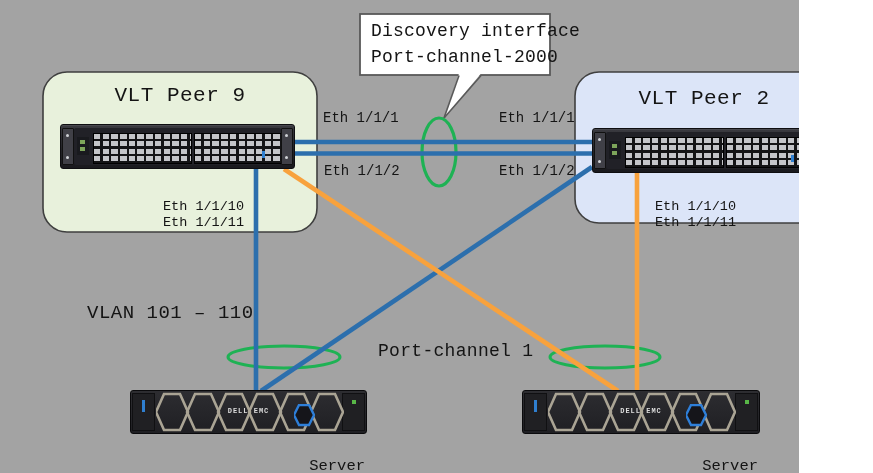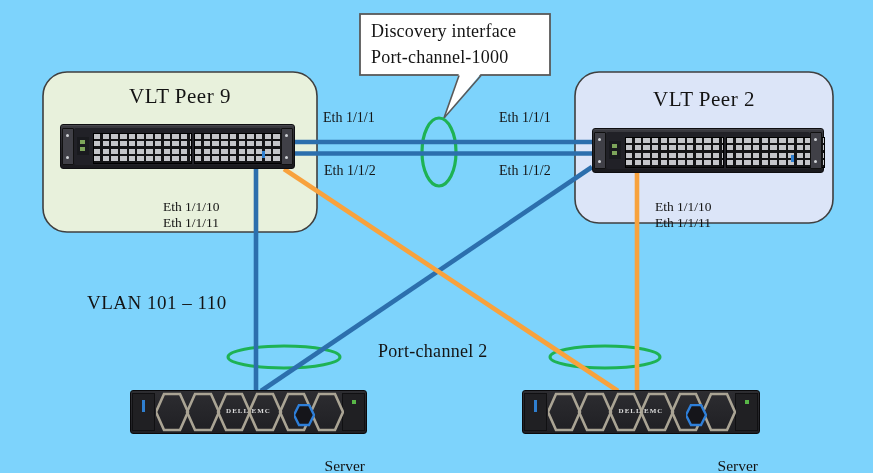--- a/index.html
+++ b/index.html
@@ -1,18 +1,18 @@
 <!DOCTYPE html>
 <html><head>
 <meta charset="utf-8">
 <style>
   html,body{margin:0;padding:0;background:#fff;}
   .stage{
-    position:relative;width:873px;height:473px;background:#7dd3fc;
-    font-family:Liberation Serif, serif;color:#141414;overflow:hidden;
+    position:relative;width:799px;height:473px;background:#a3a3a3;
+    font-family:Liberation Mono, monospace;color:#141414;overflow:hidden;
   }
   svg.wires{position:absolute;left:0;top:0;z-index:1;}
   .lbl{position:absolute;z-index:3;color:#141414;white-space:nowrap;}
   .peer-title{font-size:21px;letter-spacing:.5px;text-align:center;}
   .callout-text{font-size:18px;line-height:26px;letter-spacing:.2px;}
   .eth{font-size:14px;}
   .eth-down{font-size:13.5px;line-height:15.5px;margin-top:25px;}
   .vlan{font-size:19px;letter-spacing:.5px;}
   .pc1{font-size:18px;letter-spacing:.3px;}
   .server-lbl{font-size:15.5px;text-align:right;margin-top:22px;}
@@ -73,21 +73,21 @@
     <line x1="291" y1="153.5" x2="595" y2="153.5" stroke-width="4.6" stroke="#2C6FAD"></line>
     <line x1="256" y1="165" x2="256" y2="391" stroke-width="4.6" stroke="#2C6FAD"></line>
     <line x1="592" y1="167" x2="261" y2="391" stroke-width="4.6" stroke="#2C6FAD"></line>
 
     <line x1="284" y1="169" x2="618" y2="391" stroke-width="4.6" stroke="#F8A23D"></line>
     <line x1="637" y1="167" x2="637" y2="391" stroke-width="4.6" stroke="#F8A23D"></line>
   </svg>
 
   <div class="lbl callout-text" style="left:371px;top:18px;">
     <span style="display:block">Discovery interface</span>
-    <span style="display:block">Port-channel-1000</span>
+    <span style="display:block">Port-channel-2000</span>
   </div>
 
   <div class="lbl peer-title" style="left:43px;top:84px;width:274px;">VLT Peer 9</div>
   <div class="lbl peer-title" style="left:575px;top:87px;width:258px;">VLT Peer 2</div>
 
   <div class="switch" style="left:60px;top:124px;width:233px;height:43px;">
     <div class="ear l"></div>
     <div class="panel">
       <div class="leds"></div>
       <div class="bank b1"></div>
@@ -115,22 +115,22 @@
 
   <div class="lbl eth-down" style="left:163px;top:174px;">
     <span style="display:block">Eth 1/1/10</span>
     <span style="display:block">Eth 1/1/11</span>
   </div>
   <div class="lbl eth-down" style="left:655px;top:174px;">
     <span style="display:block">Eth 1/1/10</span>
     <span style="display:block">Eth 1/1/11</span>
   </div>
 
-  <div class="lbl vlan" style="left:87px;top:292px;text-align:center;">VLAN 101 – 110</div>
-  <div class="lbl pc1" style="left:378px;top:341px;">Port-channel 2</div>
+  <div class="lbl vlan" style="left:87px;top:302px;text-align:center;">VLAN 101 – 110</div>
+  <div class="lbl pc1" style="left:378px;top:341px;">Port-channel 1</div>
 
   <div class="server" style="left:130px;top:390px;width:235px;height:42px;">
     <div class="ear l">
       <div class="led-blue"></div>
     </div>
     <svg class="grille" width="188" height="40" viewBox="0 0 188 40">
       <g fill="none" stroke="#aaa494" stroke-width="2.6">
         <use href="#hexp" x="0"></use>
           <use href="#hexp" x="31"></use>
         <use href="#hexp" x="62"></use>

